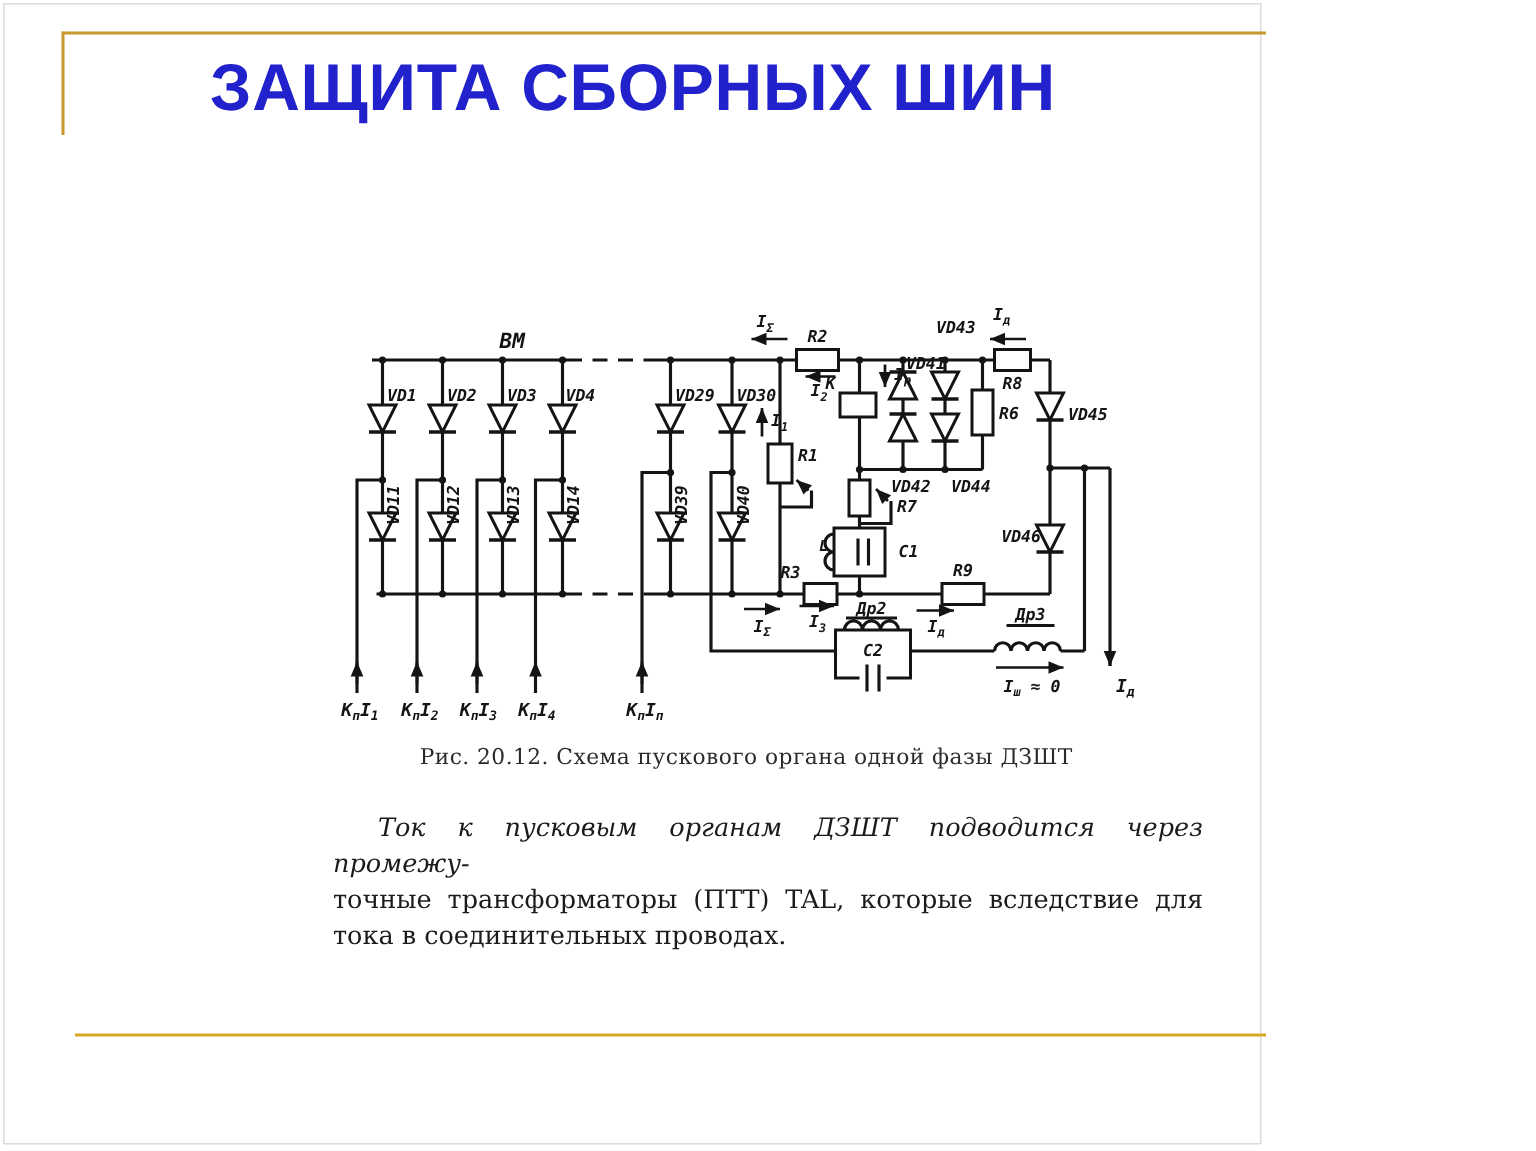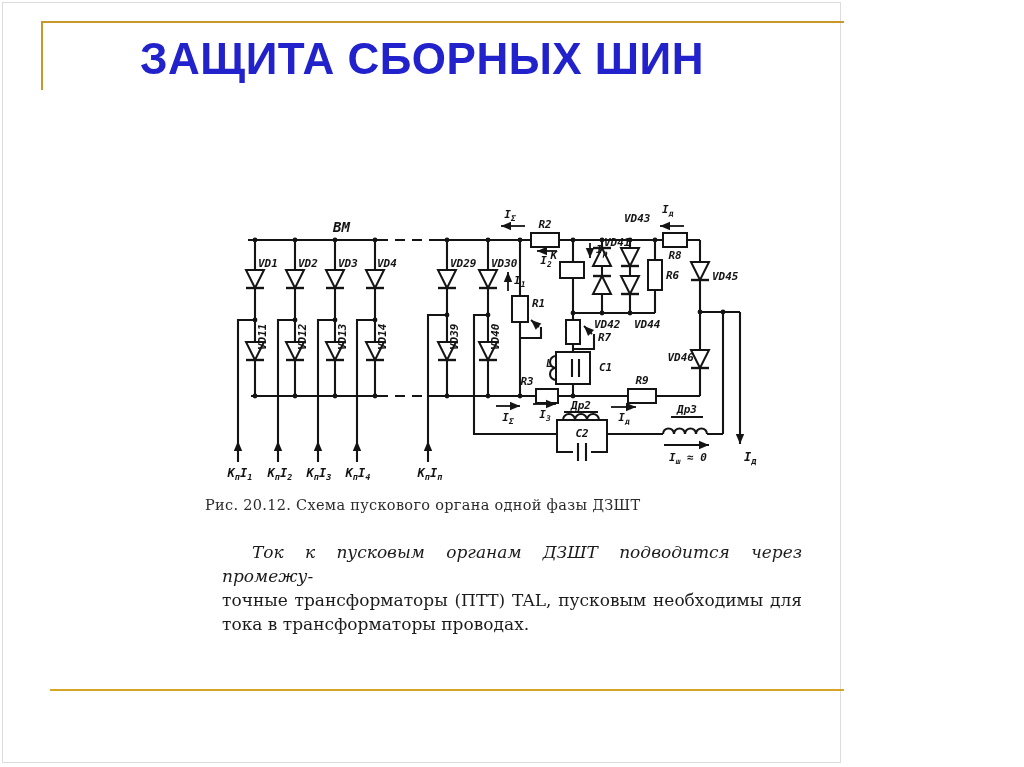--- a/index.html
+++ b/index.html
@@ -5,21 +5,21 @@
   html,body{margin:0;padding:0;background:#ffffff;}
   .slide{position:relative;width:844px;height:767px;background:#fff;overflow:hidden;
          font-family:"Liberation Sans",sans-serif;}
   .edge-frame{position:absolute;left:2px;top:2px;right:3px;bottom:4px;
               border:1px solid #dcdcdc;pointer-events:none;}
   .gold-top{position:absolute;left:42px;top:21px;width:923px;height:2px;background:#c9982d;}
   .gold-left{position:absolute;left:41px;top:21px;width:2px;height:69px;background:#c9982d;}
   .gold-bottom{position:absolute;left:50px;top:689px;width:915px;height:2px;background:#d7a523;}
   .title{position:absolute;left:0;top:34px;width:100%;text-align:center;
          font-size:44px;font-weight:bold;color:#2222cc;letter-spacing:.5px;}
-  .figure-caption{position:absolute;left:205px;top:497px;width:585px;text-align:left;
+  .figure-caption{position:absolute;left:205px;top:497px;width:585px;text-align:center;
          font-family:"DejaVu Serif",serif;font-size:14.5px;color:#2b2b2b;letter-spacing:.3px;}
   .paragraph{position:absolute;left:222px;top:541px;width:580px;
          font-family:"DejaVu Serif",serif;font-size:17px;line-height:23.9px;color:#1b1b1b;}
   .para-line{text-align:justify;text-align-last:justify;}
   .para-line.first{text-indent:30px;font-style:italic;}
   .para-line.last{text-align-last:left;}
   .circuit{position:absolute;left:205px;top:190px;width:580px;height:305px;}
   svg .w{stroke:#141414;stroke-width:2.1;fill:none;stroke-linecap:butt;}
   svg .dash{stroke-dasharray:10 7;}
   svg .box rect{fill:#ffffff;stroke:#141414;stroke-width:2;}
@@ -234,16 +234,16 @@
         <text x="687" y="413" text-anchor="middle" font-size="11"><tspan>Др3</tspan></text>
         <text x="688" y="461" text-anchor="middle" font-size="11"><tspan>I</tspan><tspan dy="3" font-size="7.92">ш</tspan><tspan dy="-3"> ≈ 0</tspan></text>
         <text x="744" y="461" text-anchor="start" font-size="12"><tspan>I</tspan><tspan dy="3" font-size="8.64">д</tspan></text>
       </g>
   </svg>
 
   <div class="figure-caption">Рис. 20.12. Схема пускового органа одной фазы ДЗШТ</div>
 
   <div class="paragraph">
       <div class="para-line first">Ток к пусковым органам ДЗШТ подводится через промежу-</div>
-      <div class="para-line">точные трансформаторы (ПТТ) TAL, пусковым необходимы для</div>
-      <div class="para-line last">тока в трансформаторы проводах.</div>
+      <div class="para-line">точные трансформаторы (ПТТ) TAL, которые вследствие для</div>
+      <div class="para-line last">тока в соединительных проводах.</div>
     </div>
 </div>
 
 </body></html>

